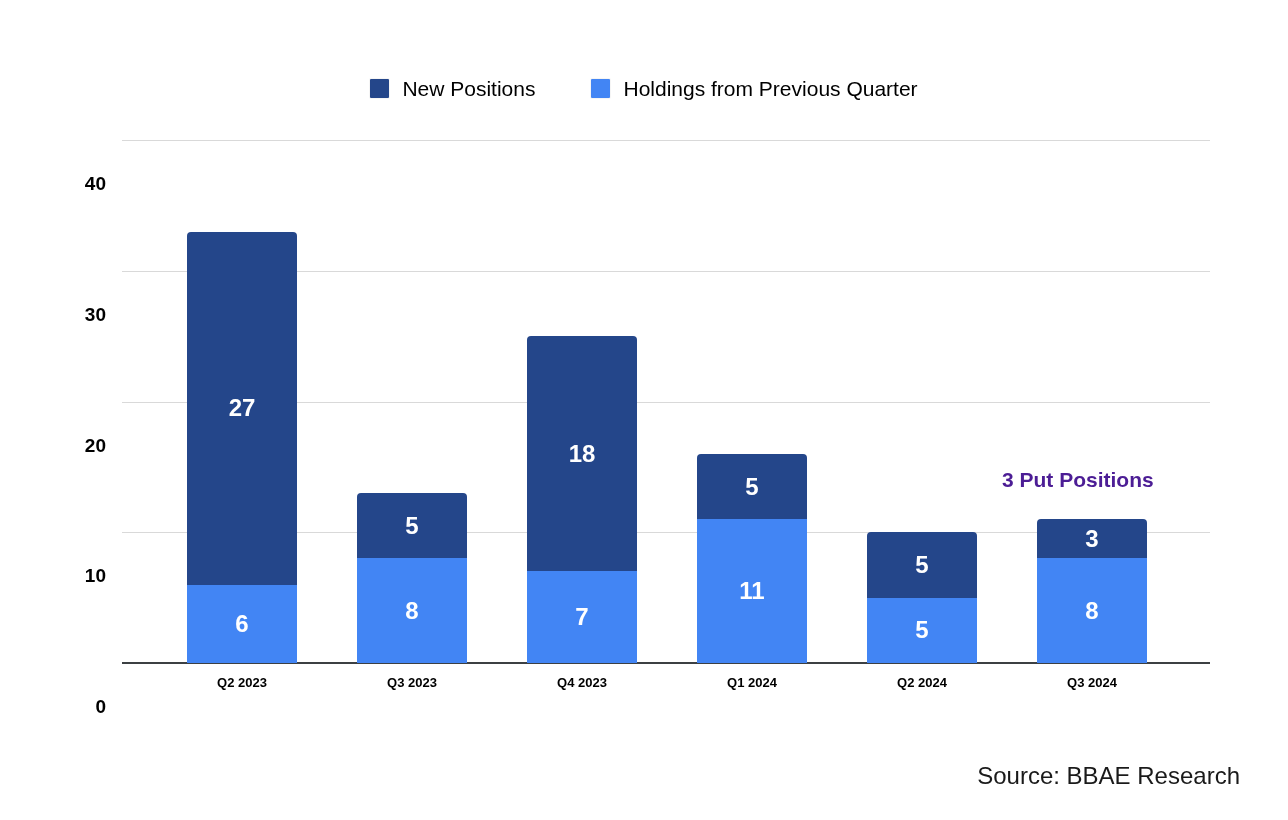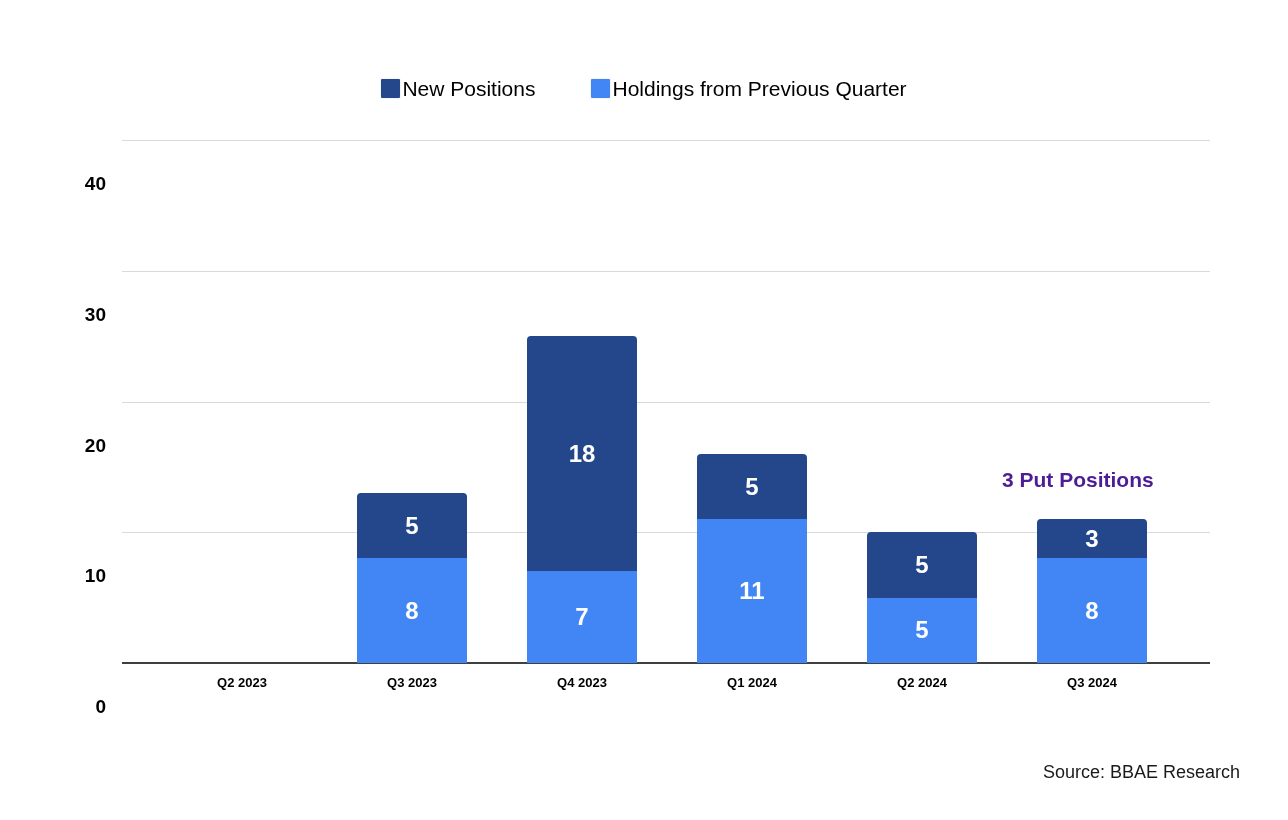--- a/index.html
+++ b/index.html
@@ -22,21 +22,21 @@
     top: 78px;
     width: 1288px;
     display: flex;
     justify-content: center;
     align-items: center;
     gap: 56px;
   }
   .legend-entry {
     display: flex;
     align-items: center;
-    gap: 2px;
+    gap: 13px;
     justify-content: flex-end;
   }
   .legend-swatch {
     width: 19px;
     height: 19px;
     border-radius: 1px;
     box-shadow: 0 0 0 1px rgba(0,0,0,0.04);
     flex: none;
   }
   .legend-label {
@@ -140,21 +140,21 @@
     font-size: 21px;
     font-weight: bold;
     white-space: nowrap;
   }
 
   
   .source {
     position: absolute;
     right: 48px;
     top: 762px;
-    font-size: 18px;
+    font-size: 24px;
     color: #1a1a1a;
     white-space: nowrap;
   }
 </style>
 </head>
 <body>
 
 <div class="legend">
   <div class="legend-entry">
     <span class="legend-swatch" style="background: rgb(36, 70, 138);"></span>
@@ -173,20 +173,28 @@
       <div class="ytick" style="top: 392.25px;">10</div>
       <div class="gridline" style="top: 261.5px;"></div>
       <div class="ytick" style="top: 261.5px;">20</div>
       <div class="gridline" style="top: 130.75px;"></div>
       <div class="ytick" style="top: 130.75px;">30</div>
       <div class="gridline" style="top: 0px;"></div>
       <div class="ytick" style="top: 0px;">40</div>
     </div>
   <div class="axis-baseline"></div>
   <div class="bars" id="bars">
+      <div class="bar-group" style="left: 65px;">
+        <div class="seg seg-top" style="height: 353.025px; background: rgb(36, 70, 138);">
+          <span class="seg-label">27</span>
+        </div>
+        <div class="seg" style="height: 78.45px; background: rgb(66, 133, 244);">
+          <span class="seg-label">6</span>
+        </div>
+      </div>
       <div class="bar-group" style="left: 235px;">
         <div class="seg seg-top" style="height: 65.375px; background: rgb(36, 70, 138);">
           <span class="seg-label">5</span>
         </div>
         <div class="seg" style="height: 104.6px; background: rgb(66, 133, 244);">
           <span class="seg-label">8</span>
         </div>
       </div>
       <div class="bar-group" style="left: 405px;">
         <div class="seg seg-top" style="height: 235.35px; background: rgb(36, 70, 138);">

